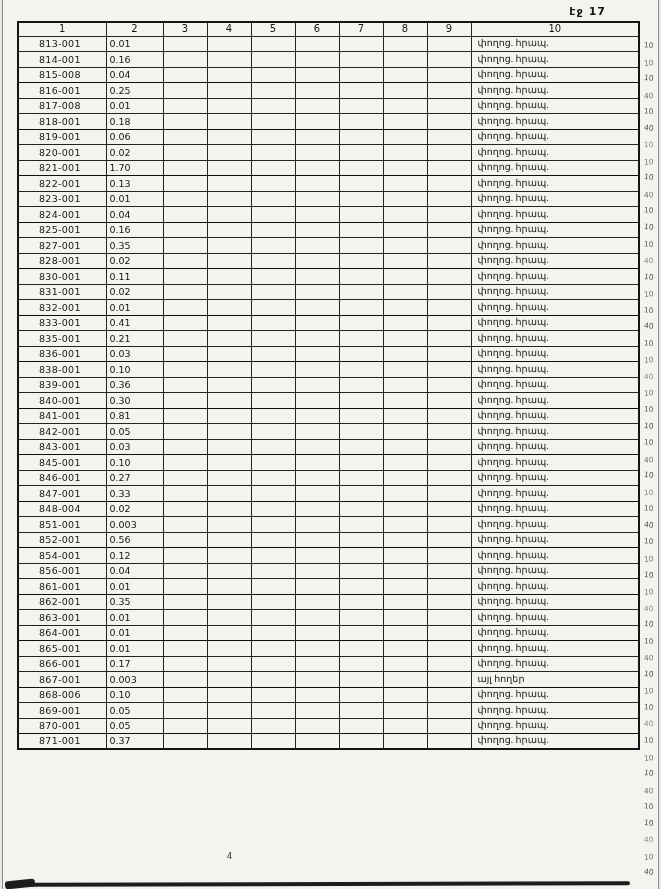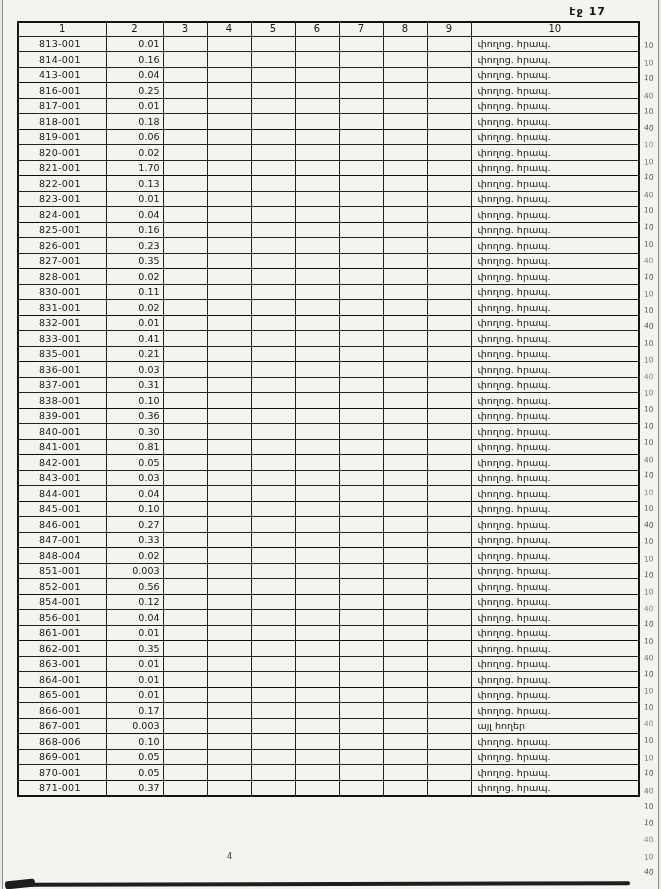--- a/index.html
+++ b/index.html
@@ -46,22 +46,22 @@
     white-space:nowrap;
     color:#161616;
   }
   .grid thead th {
     font-weight:normal;
     text-align:center;
     height:14px;
     font-size:10px;
   }
   td.c1 { text-align:left; padding-left:20px; letter-spacing:0.3px; }
-  td.c2 { text-align:right; }
-  td.c10 { text-align:left; padding-left:6px; }
+  td.c2 { text-align:left; }
+  td.c10 { text-align:left; padding-left:6px;font-family:Liberation Serif, serif; }
   
   tbody tr:nth-child(3n) td { border-bottom-color:#0f0f0f; }
   tbody tr:nth-child(5n) td { border-bottom-width:1.4px; }
 
   .margin-marks {
     position:absolute;
     top:37px;
     left:641px;
     width:19px;
   }
@@ -159,21 +159,21 @@
           <td class="c3"></td>
           <td class="c4"></td>
           <td class="c5"></td>
           <td class="c6"></td>
           <td class="c7"></td>
           <td class="c8"></td>
           <td class="c9"></td>
           <td class="c10">փողոց. հրապ.</td>
         </tr>
         <tr>
-          <td class="c1">413-001</td>
+          <td class="c1">815-008</td>
           <td class="c2">0.04</td>
           <td class="c3"></td>
           <td class="c4"></td>
           <td class="c5"></td>
           <td class="c6"></td>
           <td class="c7"></td>
           <td class="c8"></td>
           <td class="c9"></td>
           <td class="c10">փողոց. հրապ.</td>
         </tr>
@@ -183,21 +183,21 @@
           <td class="c3"></td>
           <td class="c4"></td>
           <td class="c5"></td>
           <td class="c6"></td>
           <td class="c7"></td>
           <td class="c8"></td>
           <td class="c9"></td>
           <td class="c10">փողոց. հրապ.</td>
         </tr>
         <tr>
-          <td class="c1">817-001</td>
+          <td class="c1">817-008</td>
           <td class="c2">0.01</td>
           <td class="c3"></td>
           <td class="c4"></td>
           <td class="c5"></td>
           <td class="c6"></td>
           <td class="c7"></td>
           <td class="c8"></td>
           <td class="c9"></td>
           <td class="c10">փողոց. հրապ.</td>
         </tr>
@@ -291,32 +291,20 @@
           <td class="c3"></td>
           <td class="c4"></td>
           <td class="c5"></td>
           <td class="c6"></td>
           <td class="c7"></td>
           <td class="c8"></td>
           <td class="c9"></td>
           <td class="c10">փողոց. հրապ.</td>
         </tr>
         <tr>
-          <td class="c1">826-001</td>
-          <td class="c2">0.23</td>
-          <td class="c3"></td>
-          <td class="c4"></td>
-          <td class="c5"></td>
-          <td class="c6"></td>
-          <td class="c7"></td>
-          <td class="c8"></td>
-          <td class="c9"></td>
-          <td class="c10">փողոց. հրապ.</td>
-        </tr>
-        <tr>
           <td class="c1">827-001</td>
           <td class="c2">0.35</td>
           <td class="c3"></td>
           <td class="c4"></td>
           <td class="c5"></td>
           <td class="c6"></td>
           <td class="c7"></td>
           <td class="c8"></td>
           <td class="c9"></td>
           <td class="c10">փողոց. հրապ.</td>
@@ -399,32 +387,20 @@
           <td class="c3"></td>
           <td class="c4"></td>
           <td class="c5"></td>
           <td class="c6"></td>
           <td class="c7"></td>
           <td class="c8"></td>
           <td class="c9"></td>
           <td class="c10">փողոց. հրապ.</td>
         </tr>
         <tr>
-          <td class="c1">837-001</td>
-          <td class="c2">0.31</td>
-          <td class="c3"></td>
-          <td class="c4"></td>
-          <td class="c5"></td>
-          <td class="c6"></td>
-          <td class="c7"></td>
-          <td class="c8"></td>
-          <td class="c9"></td>
-          <td class="c10">փողոց. հրապ.</td>
-        </tr>
-        <tr>
           <td class="c1">838-001</td>
           <td class="c2">0.10</td>
           <td class="c3"></td>
           <td class="c4"></td>
           <td class="c5"></td>
           <td class="c6"></td>
           <td class="c7"></td>
           <td class="c8"></td>
           <td class="c9"></td>
           <td class="c10">փողոց. հրապ.</td>
@@ -483,32 +459,20 @@
           <td class="c3"></td>
           <td class="c4"></td>
           <td class="c5"></td>
           <td class="c6"></td>
           <td class="c7"></td>
           <td class="c8"></td>
           <td class="c9"></td>
           <td class="c10">փողոց. հրապ.</td>
         </tr>
         <tr>
-          <td class="c1">844-001</td>
-          <td class="c2">0.04</td>
-          <td class="c3"></td>
-          <td class="c4"></td>
-          <td class="c5"></td>
-          <td class="c6"></td>
-          <td class="c7"></td>
-          <td class="c8"></td>
-          <td class="c9"></td>
-          <td class="c10">փողոց. հրապ.</td>
-        </tr>
-        <tr>
           <td class="c1">845-001</td>
           <td class="c2">0.10</td>
           <td class="c3"></td>
           <td class="c4"></td>
           <td class="c5"></td>
           <td class="c6"></td>
           <td class="c7"></td>
           <td class="c8"></td>
           <td class="c9"></td>
           <td class="c10">փողոց. հրապ.</td>

